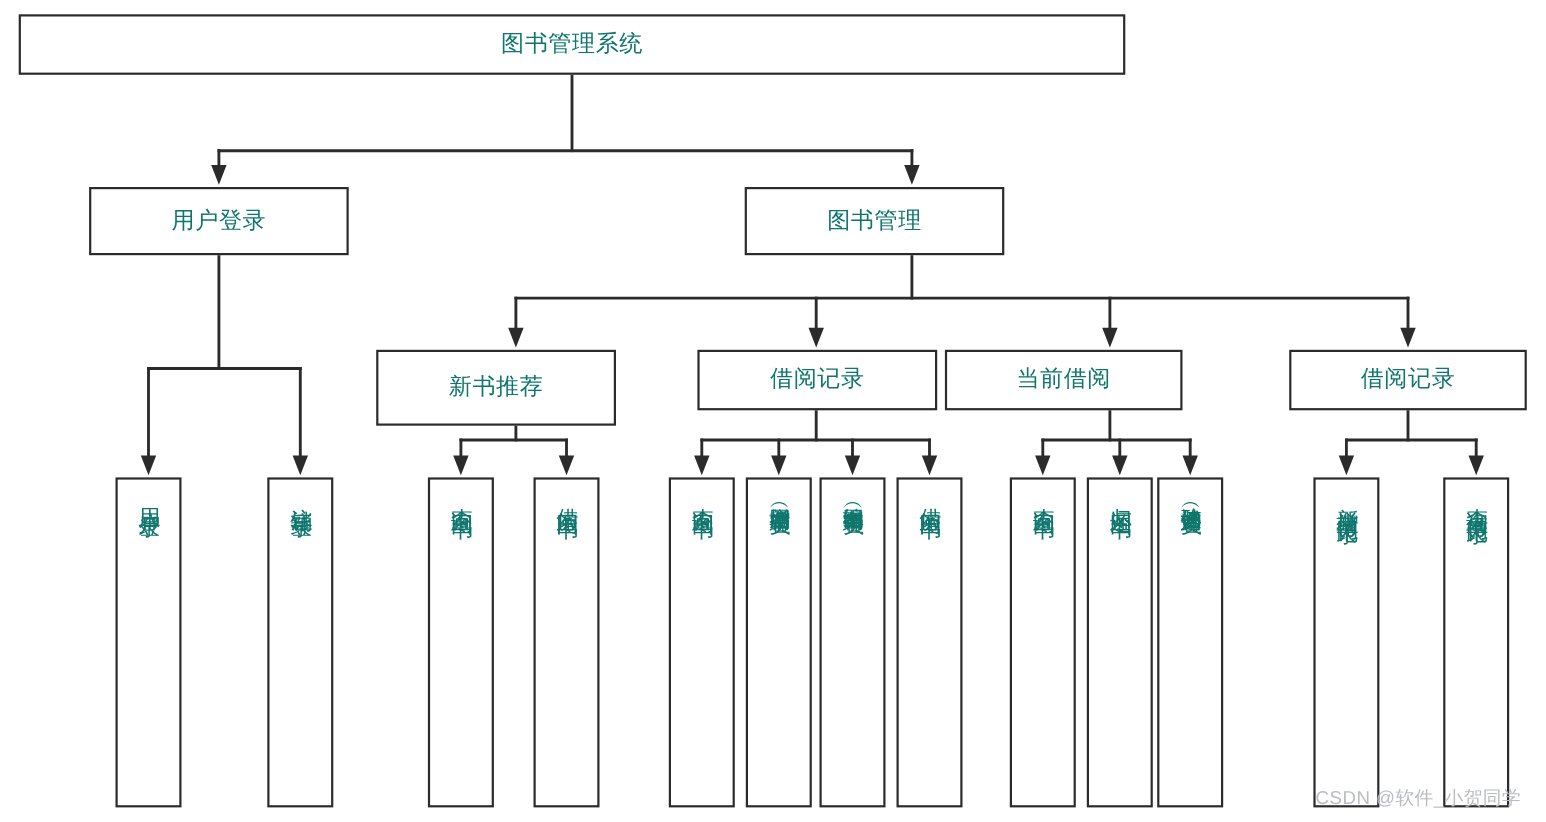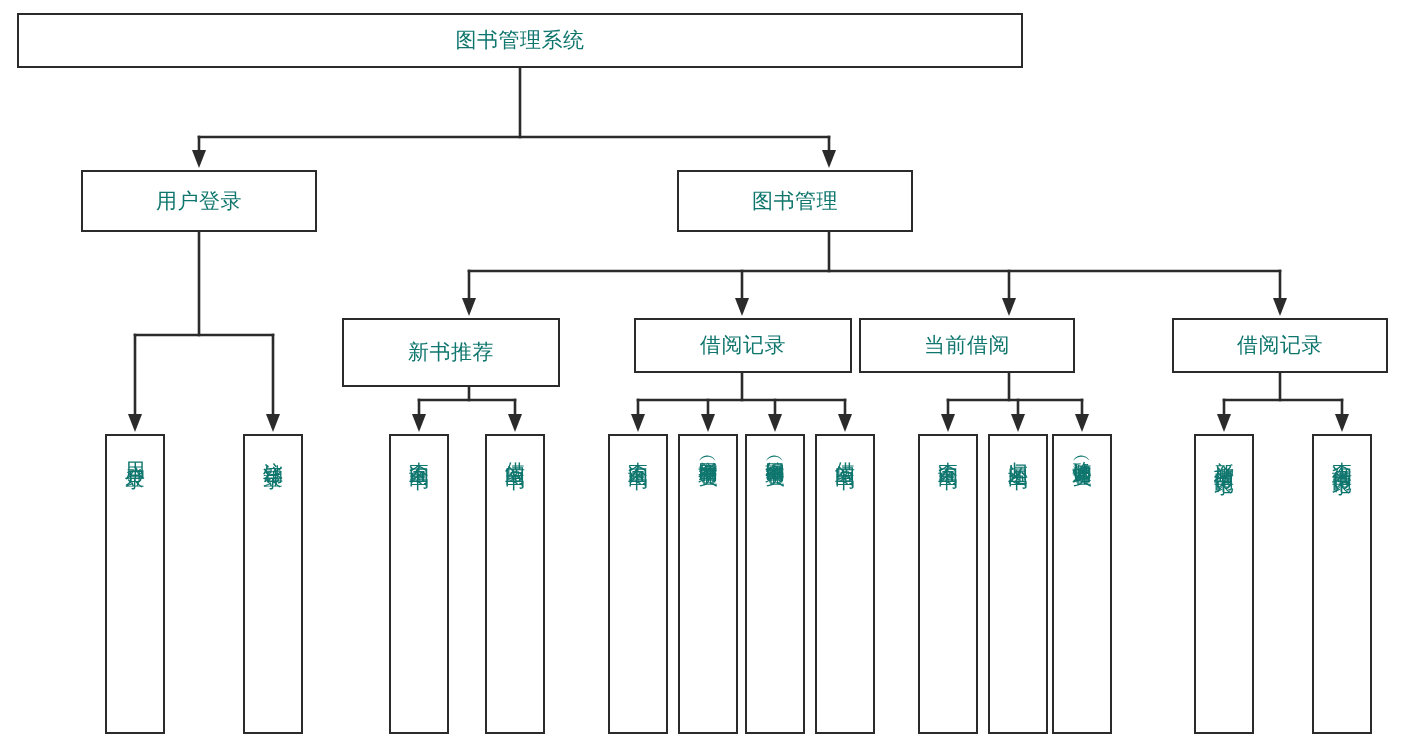--- a/index.html
+++ b/index.html
@@ -187,14 +187,15 @@
         <span class="node-label">确认归还（管理员）</span>
       </div>
       <div class="node-box vertical" style="left: 1194px; top: 434px; width: 60px; height: 300px;">
         <span class="node-label">新增借阅记录</span>
       </div>
       <div class="node-box vertical" style="left: 1312px; top: 434px; width: 60px; height: 300px;">
         <span class="node-label">查询借阅记录</span>
       </div>
     </div>
 
+  <div class="watermark" style="left: 1196px; top: 714px; color: rgb(185, 188, 192);">CSDN @软件_小贺同学</div>
 
 </div>
 
 </body></html>

